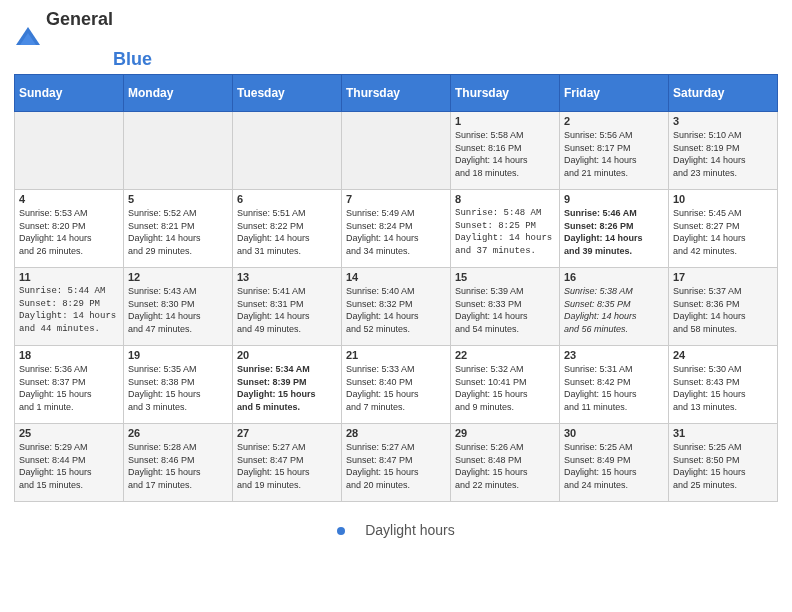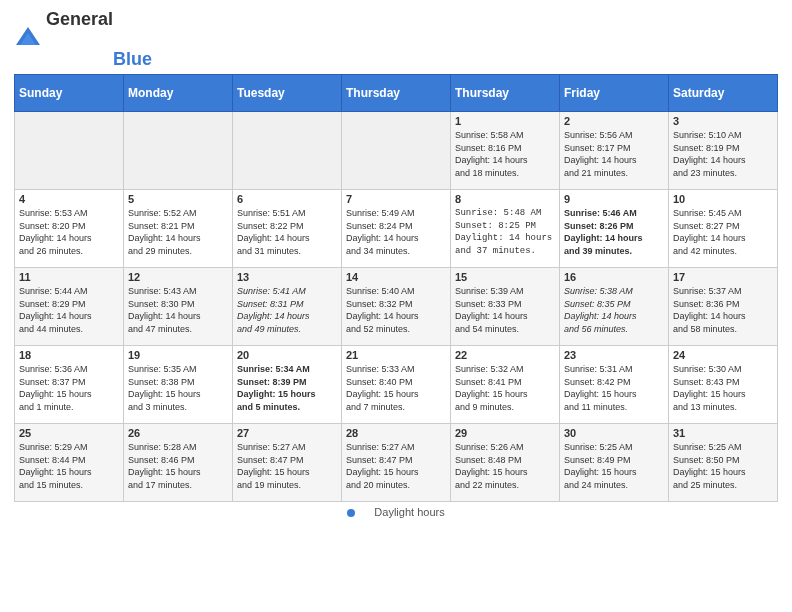--- a/index.html
+++ b/index.html
@@ -95,22 +95,22 @@
     }
     .day-info {
       font-size: 9px;
       line-height: 1.4;
       color: #333;
     }
     .empty {
       background: #f0f0f0 !important;
     }
     .legend {
-      margin-top: 4px;
-      font-size: 11px;
+      margin-top: 20px;
+      font-size: 14px;
       color: #555;
       text-align: center;
     }
     .legend span {
       margin: 0 8px;
     }
     .legend-dot {
       display: inline-block;
       width: 8px;
       height: 8px;
@@ -224,35 +224,35 @@
             <span class="day-num">10</span>
             <div class="day-info" style="white-space: pre-line;">Sunrise: 5:45 AM
 Sunset: 8:27 PM
 Daylight: 14 hours
 and 42 minutes.</div>
           </td>
         </tr>
         <tr>
           <td>
             <span class="day-num">11</span>
-            <div class="day-info" style="white-space: pre-line;">Sunrise: 5:44 AM
+            <div class="day-info" style="white-space: pre-line; font-family: Liberation Mono, monospace;">Sunrise: 5:44 AM
 Sunset: 8:29 PM
 Daylight: 14 hours
 and 44 minutes.</div>
           </td>
           <td>
             <span class="day-num">12</span>
             <div class="day-info" style="white-space: pre-line;">Sunrise: 5:43 AM
 Sunset: 8:30 PM
 Daylight: 14 hours
 and 47 minutes.</div>
           </td>
           <td>
             <span class="day-num">13</span>
-            <div class="day-info" style="white-space: pre-line; font-style: italic;">Sunrise: 5:41 AM
+            <div class="day-info" style="white-space: pre-line;">Sunrise: 5:41 AM
 Sunset: 8:31 PM
 Daylight: 14 hours
 and 49 minutes.</div>
           </td>
           <td>
             <span class="day-num">14</span>
             <div class="day-info" style="white-space: pre-line;">Sunrise: 5:40 AM
 Sunset: 8:32 PM
 Daylight: 14 hours
 and 52 minutes.</div>
@@ -304,21 +304,21 @@
           <td>
             <span class="day-num">21</span>
             <div class="day-info" style="white-space: pre-line;">Sunrise: 5:33 AM
 Sunset: 8:40 PM
 Daylight: 15 hours
 and 7 minutes.</div>
           </td>
           <td>
             <span class="day-num">22</span>
             <div class="day-info" style="white-space: pre-line;">Sunrise: 5:32 AM
-Sunset: 8:41 PM
+Sunset: 10:41 PM
 Daylight: 15 hours
 and 9 minutes.</div>
           </td>
           <td>
             <span class="day-num">23</span>
             <div class="day-info" style="white-space: pre-line;">Sunrise: 5:31 AM
 Sunset: 8:42 PM
 Daylight: 15 hours
 and 11 minutes.</div>
           </td>

